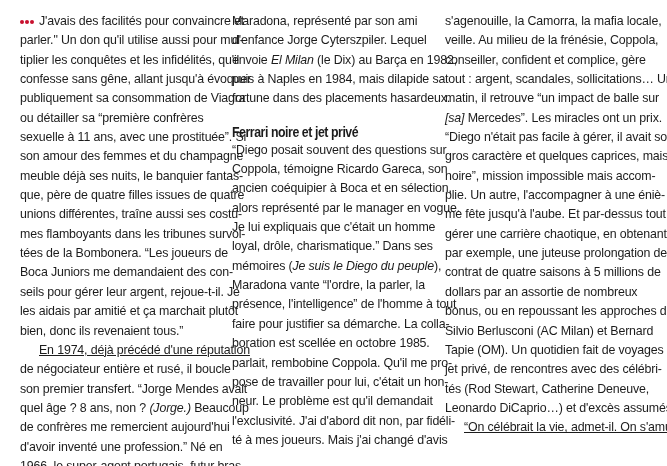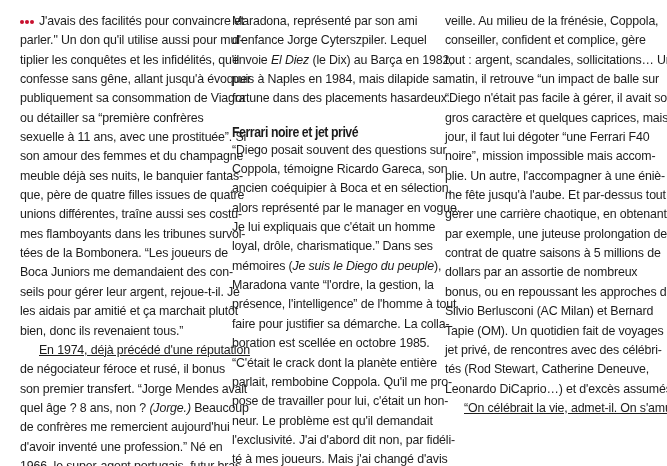--- a/index.html
+++ b/index.html
@@ -30,64 +30,64 @@
   <span class="line">meuble déjà ses nuits, le banquier fantas-</span>
   <span class="line">que, père de quatre filles issues de quatre</span>
   <span class="line">unions différentes, traîne aussi ses costu-</span>
   <span class="line">mes flamboyants dans les tribunes survol-</span>
   <span class="line">tées de la Bombonera. “Les joueurs de</span>
   <span class="line">Boca Juniors me demandaient des con-</span>
   <span class="line">seils pour gérer leur argent, rejoue-t-il. Je</span>
   <span class="line">les aidais par amitié et ça marchait plutôt</span>
   <span class="line">bien, donc ils revenaient tous.”</span>
   <span class="line ind">En 1974, déjà précédé d'une réputation</span>
-  <span class="line">de négociateur féroce et rusé, il bonus</span>
+  <span class="line">de négociateur entière et rusé, il boucle</span>
   <span class="line">son premier transfert. “Jorge Mendes avait</span>
   <span class="line"><span>quel âge ? 8 ans, non ?</span> <em>(Jorge.)</em><span> Beaucoup</span></span>
   <span class="line">de confrères me remercient aujourd'hui</span>
   <span class="line">d'avoir inventé une profession.” Né en</span>
   <span class="line">1966, le super-agent portugais, futur bras</span>
 
 </div>
 
 <div class="col c2">
   <span class="line">Maradona, représenté par son ami</span>
   <span class="line">d'enfance Jorge Cyterszpiler. Lequel</span>
-  <span class="line"><span>envoie </span><em>El Diez</em><span> (le Dix) au Barça en 1982,</span></span>
+  <span class="line"><span>envoie </span><em>El Milan</em><span> (le Dix) au Barça en 1982,</span></span>
   <span class="line">puis à Naples en 1984, mais dilapide sa</span>
   <span class="line">fortune dans des placements hasardeux.</span>
   <span class="heading">Ferrari noire et jet privé</span>
   <span class="line">“Diego posait souvent des questions sur</span>
   <span class="line">Coppola, témoigne Ricardo Gareca, son</span>
   <span class="line">ancien coéquipier à Boca et en sélection,</span>
   <span class="line">alors représenté par le manager en vogue.</span>
   <span class="line">Je lui expliquais que c'était un homme</span>
   <span class="line">loyal, drôle, charismatique.” Dans ses</span>
   <span class="line"><span>mémoires (</span><em>Je suis le Diego du peuple</em><span>),</span></span>
-  <span class="line">Maradona vante “l'ordre, la gestion, la</span>
+  <span class="line">Maradona vante “l'ordre, la parler, la</span>
   <span class="line">présence, l'intelligence” de l'homme à tout</span>
   <span class="line">faire pour justifier sa démarche. La colla-</span>
   <span class="line">boration est scellée en octobre 1985.</span>
-  <span class="line">“C'était le crack dont la planète entière</span>
   <span class="line">parlait, rembobine Coppola. Qu'il me pro-</span>
   <span class="line">pose de travailler pour lui, c'était un hon-</span>
   <span class="line">neur. Le problème est qu'il demandait</span>
   <span class="line">l'exclusivité. J'ai d'abord dit non, par fidéli-</span>
   <span class="line">té à mes joueurs. Mais j'ai changé d'avis</span>
 
 </div>
 
 <div class="col c3">
+  <span class="line">s'agenouille, la Camorra, la mafia locale,</span>
   <span class="line">veille. Au milieu de la frénésie, Coppola,</span>
   <span class="line">conseiller, confident et complice, gère</span>
   <span class="line">tout : argent, scandales, sollicitations… Un</span>
   <span class="line">matin, il retrouve “un impact de balle sur</span>
+  <span class="line"><em>[sa]</em><span> Mercedes”. Les miracles ont un prix.</span></span>
   <span class="line">“Diego n'était pas facile à gérer, il avait son</span>
   <span class="line">gros caractère et quelques caprices, mais</span>
-  <span class="line">jour, il faut lui dégoter “une Ferrari F40</span>
   <span class="line">noire”, mission impossible mais accom-</span>
   <span class="line">plie. Un autre, l'accompagner à une éniè-</span>
   <span class="line">me fête jusqu'à l'aube. Et par-dessus tout,</span>
   <span class="line">gérer une carrière chaotique, en obtenant,</span>
   <span class="line">par exemple, une juteuse prolongation de</span>
   <span class="line">contrat de quatre saisons à 5 millions de</span>
   <span class="line">dollars par an assortie de nombreux</span>
   <span class="line">bonus, ou en repoussant les approches de</span>
   <span class="line">Silvio Berlusconi (AC Milan) et Bernard</span>
   <span class="line">Tapie (OM). Un quotidien fait de voyages en</span>

